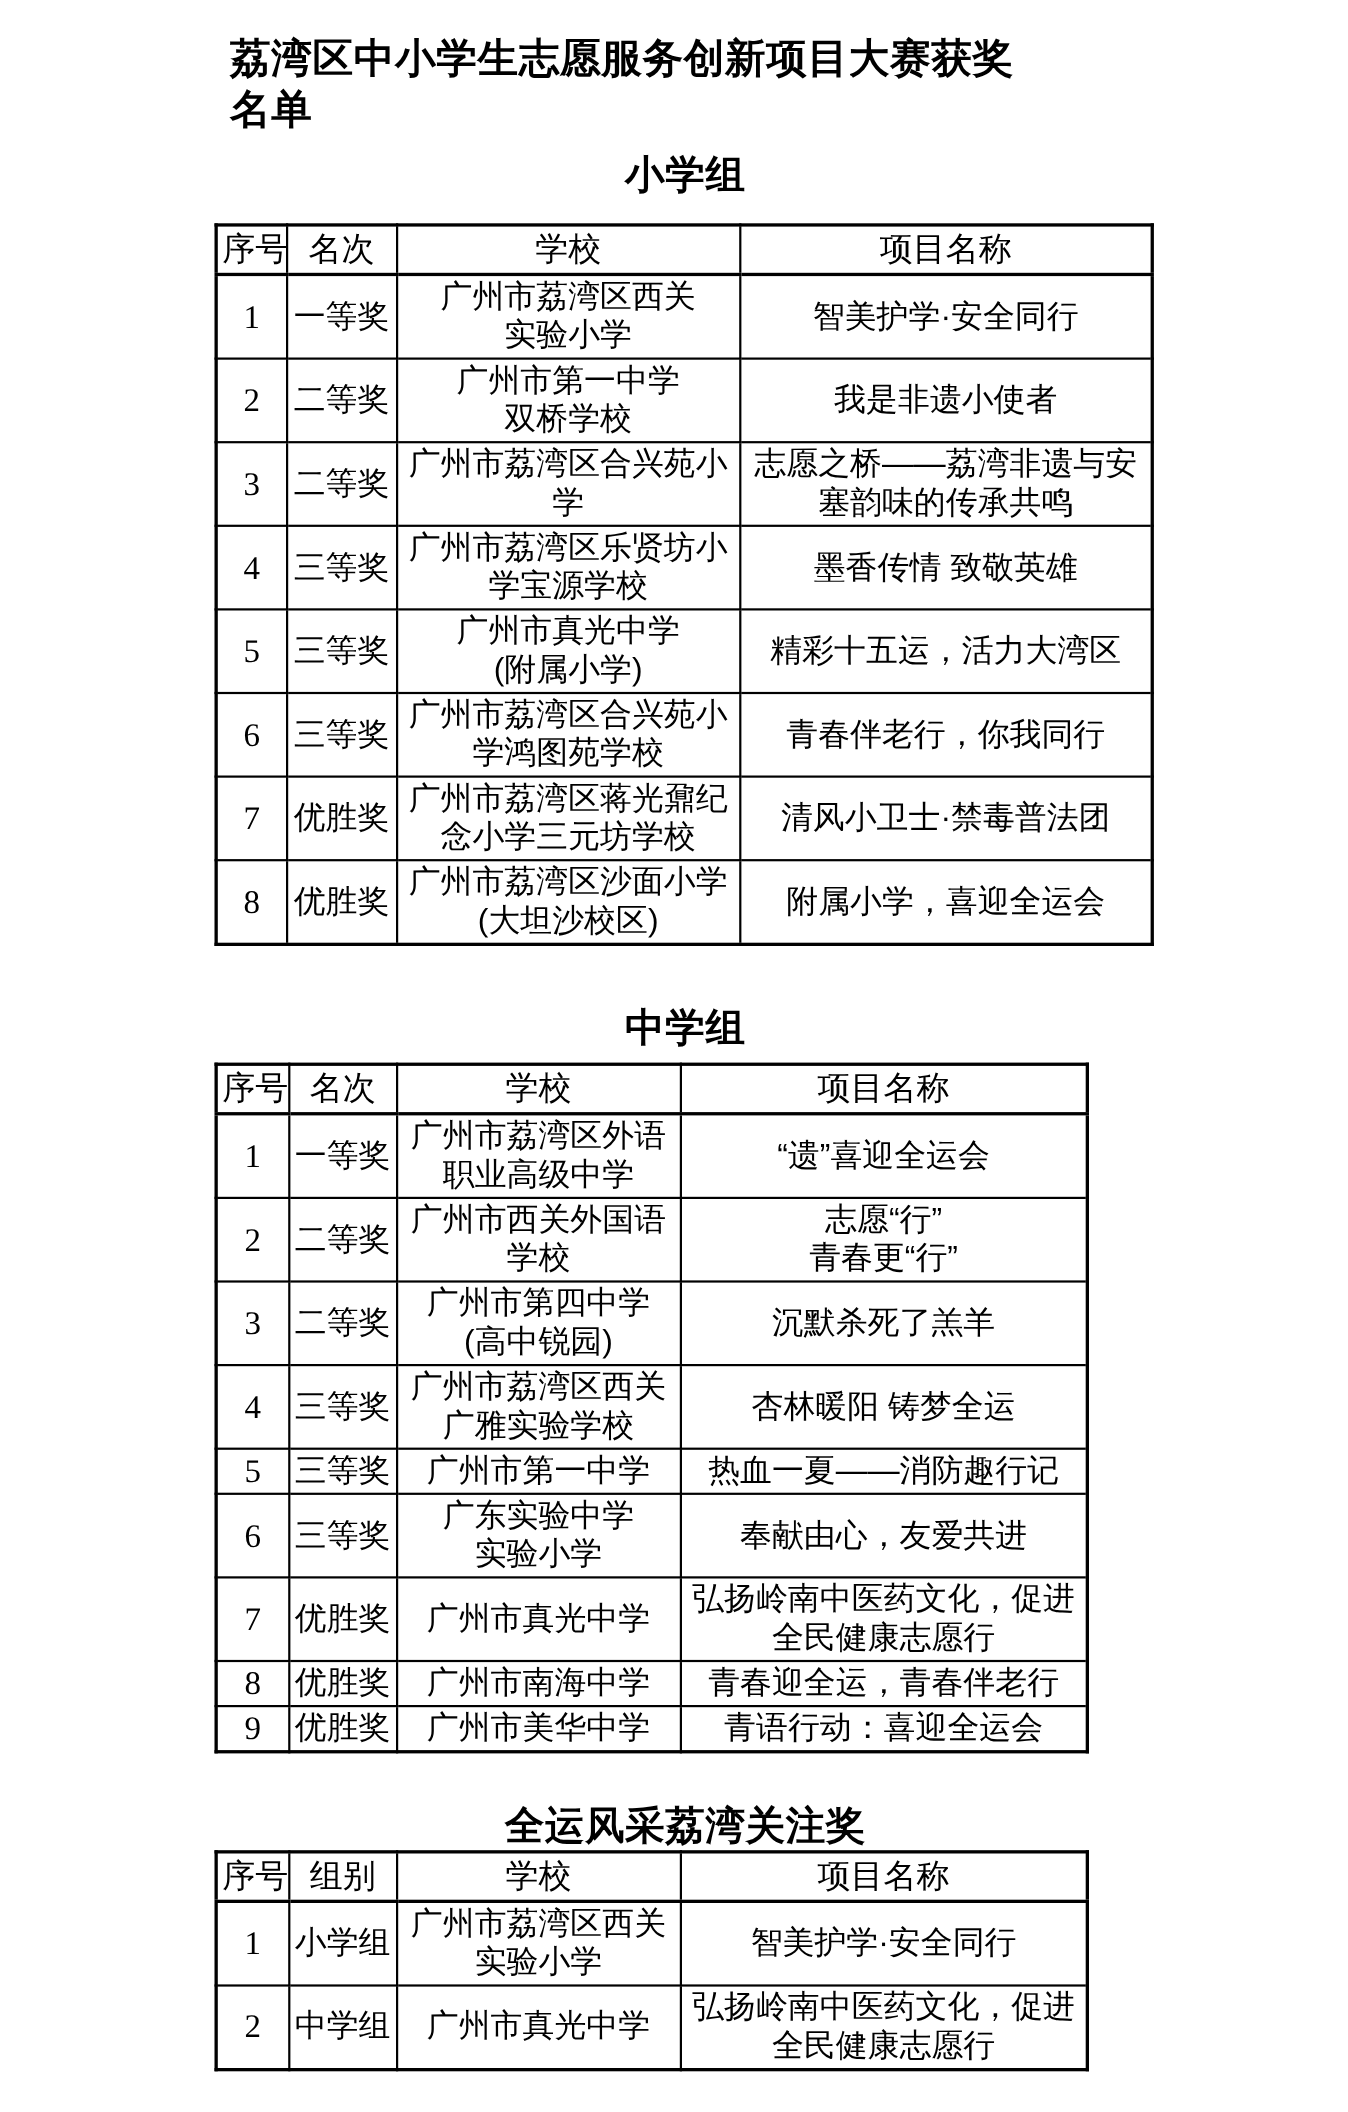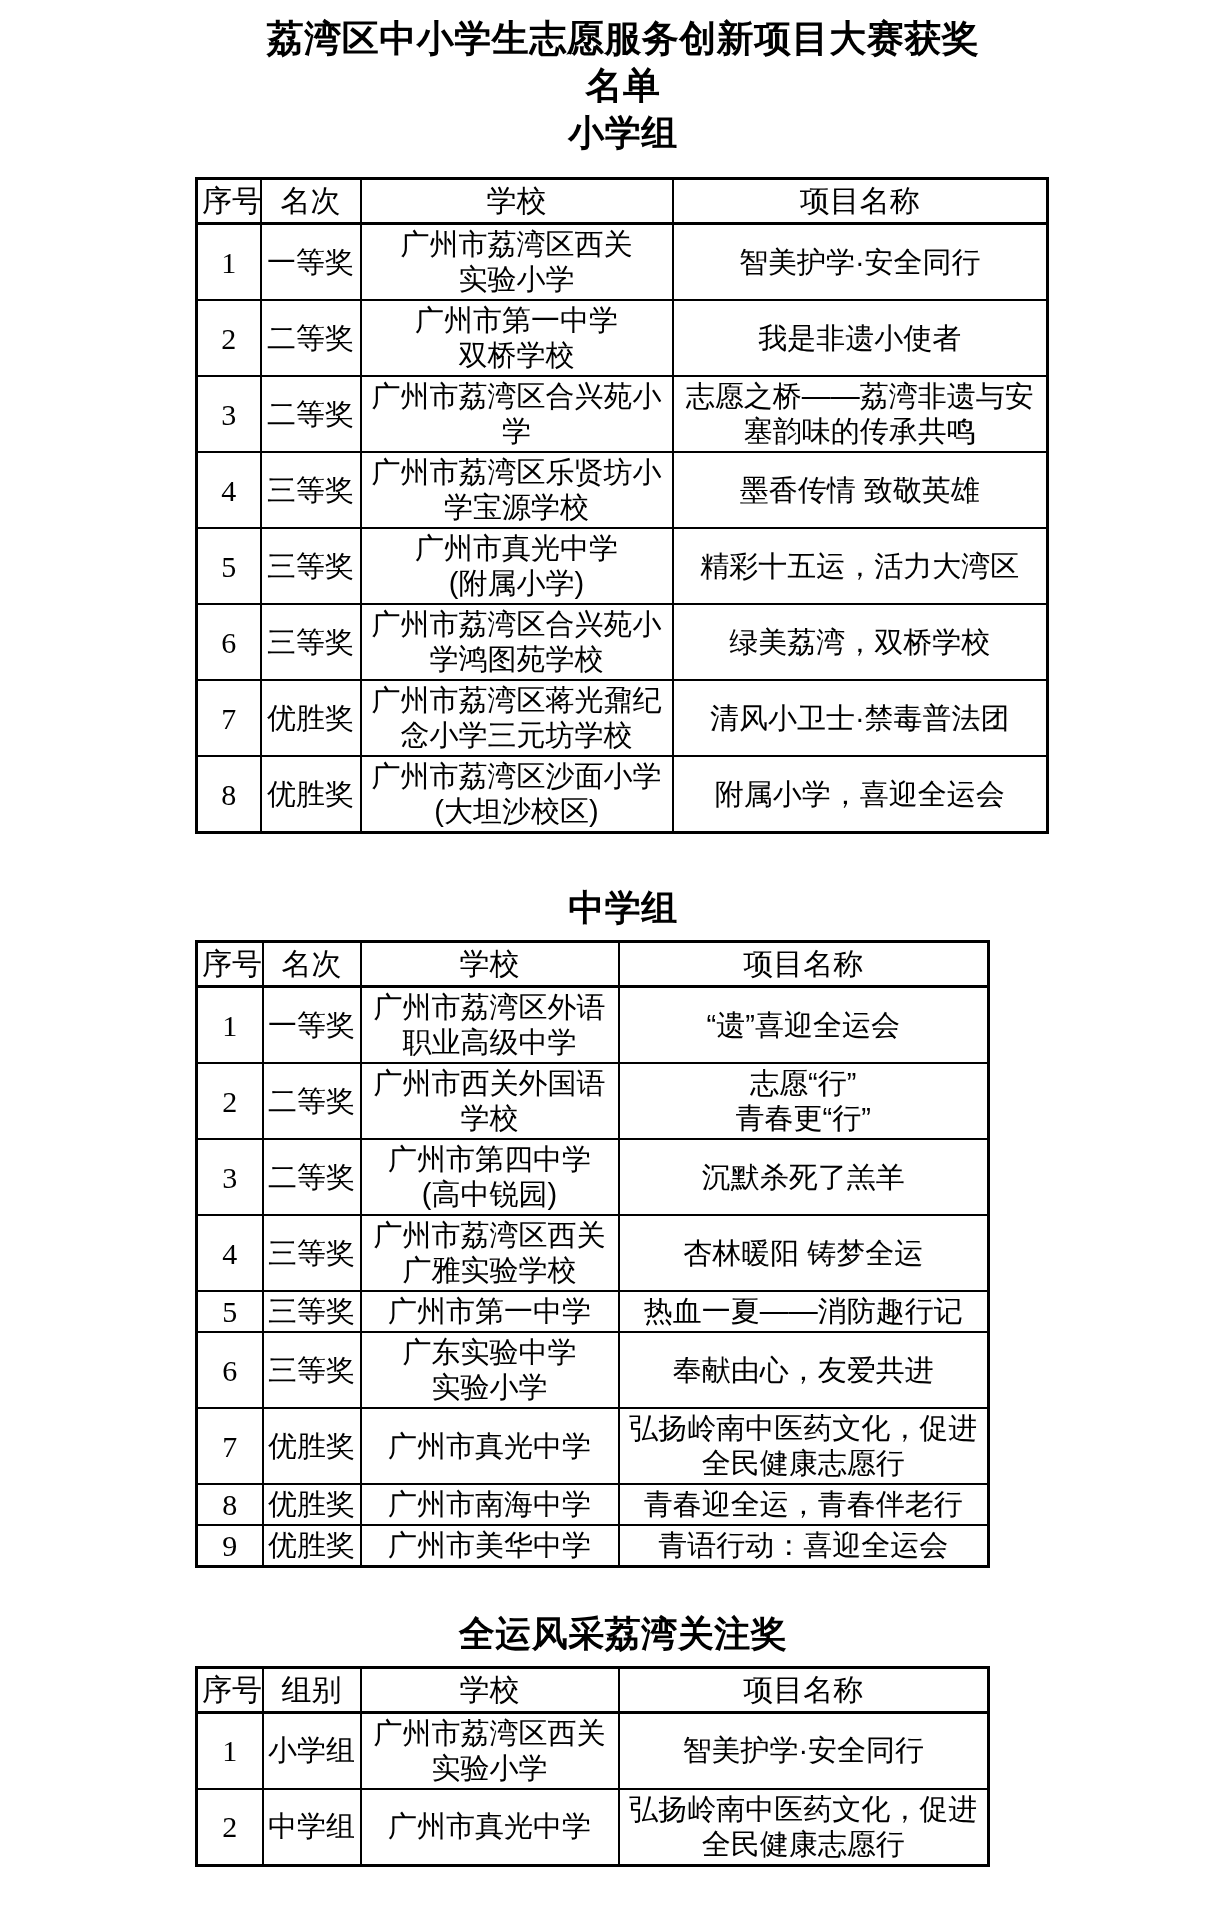--- a/index.html
+++ b/index.html
@@ -14,38 +14,38 @@
     color:var(--text);
     font-family:"Liberation Sans", sans-serif;
     overflow:hidden;
   }
   .page{padding-top:16px;}
   .content{
     width:856px;
     margin-left:195px;
   }
   .doc-title{
-    margin:0;
+    margin:14px;
     font-size:37px;
     font-weight:700;
     line-height:1.26;
-    text-align:center;
+    text-align:left;
     white-space:pre-line;
     letter-spacing:0.5px;
   }
   .group-heading{
     margin:2px 0 22px 0;
     font-size:36px;
     font-weight:700;
     line-height:1.22;
     text-align:center;
     letter-spacing:0.5px;
   }
   .section-mid .group-heading{margin-top:52px;margin-bottom:10px;}
-  .section-special .group-heading{margin-top:44px;margin-bottom:10px;}
+  .section-special .group-heading{margin-top:44px;margin-bottom:0;}
   table.awards{
     border-collapse:collapse;
     table-layout:fixed;
     border:3px solid var(--border);
   }
   table.awards th, table.awards td{
     border:2px solid var(--border);
     text-align:center;
     vertical-align:middle;
     padding:2px 4px;
@@ -130,21 +130,21 @@
               <td>三等奖</td>
               <td>广州市真光中学
 (附属小学)</td>
               <td>精彩十五运，活力大湾区</td>
             </tr>
             <tr>
               <td class="num">6</td>
               <td>三等奖</td>
               <td>广州市荔湾区合兴苑小
 学鸿图苑学校</td>
-              <td>绿美荔湾，双桥学校</td>
+              <td>青春伴老行，你我同行</td>
             </tr>
             <tr>
               <td class="num">7</td>
               <td>优胜奖</td>
               <td>广州市荔湾区蒋光鼐纪
 念小学三元坊学校</td>
               <td>清风小卫士·禁毒普法团</td>
             </tr>
             <tr>
               <td class="num">8</td>

